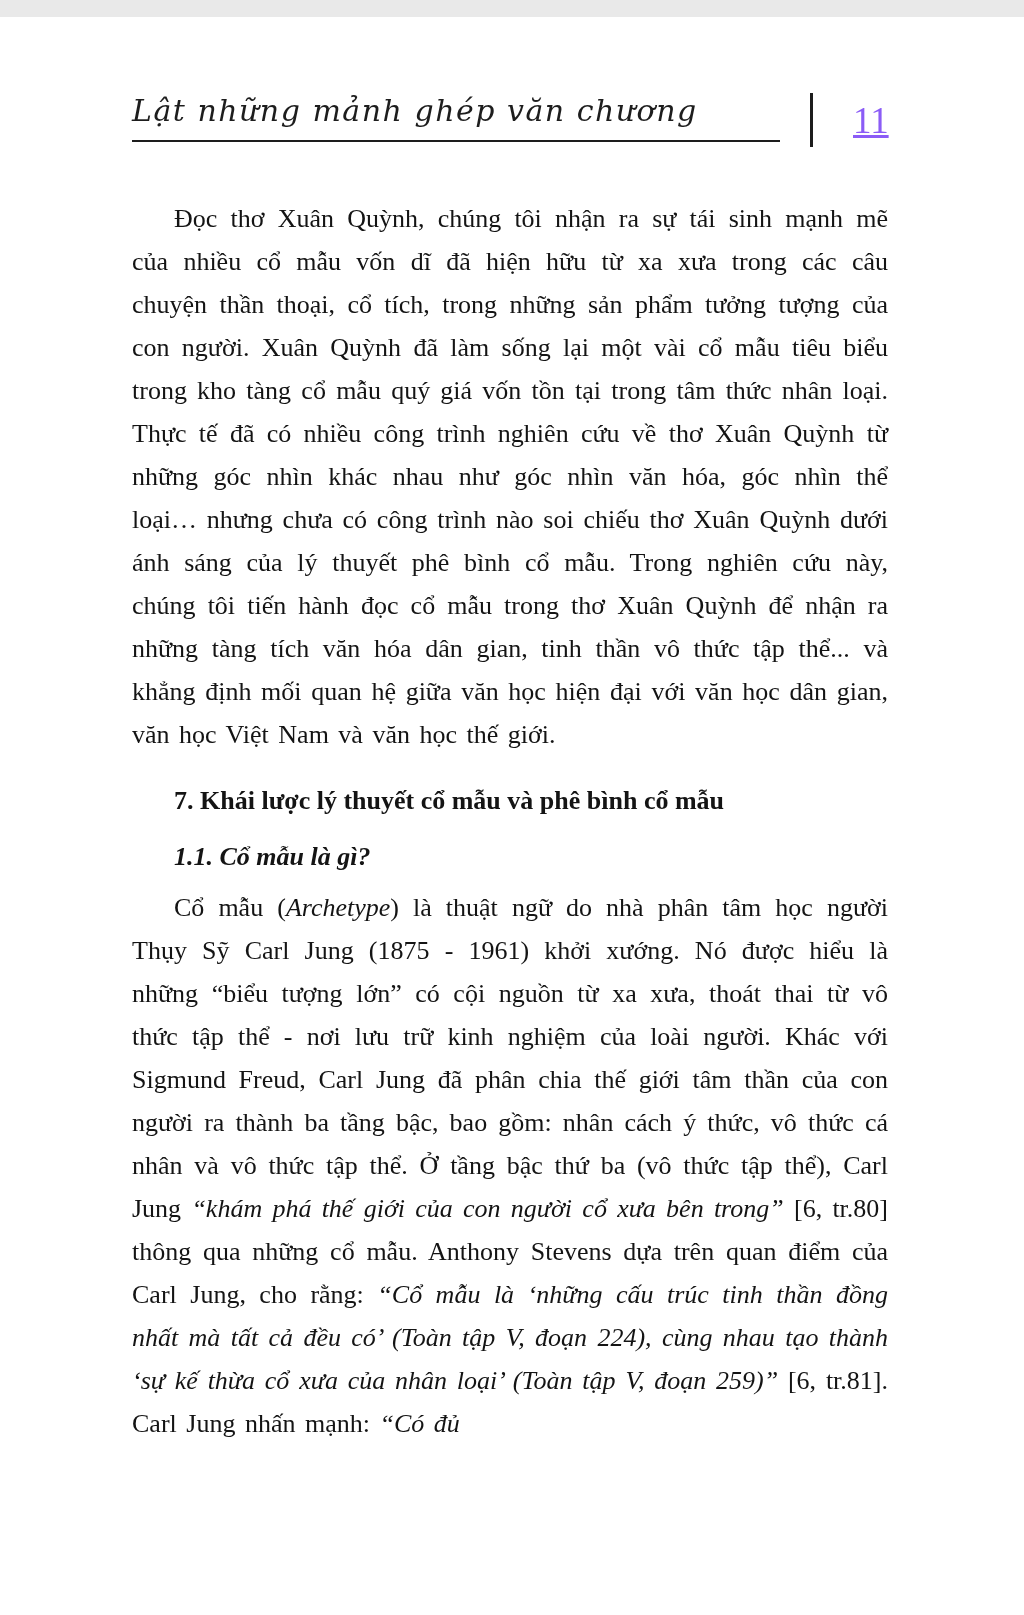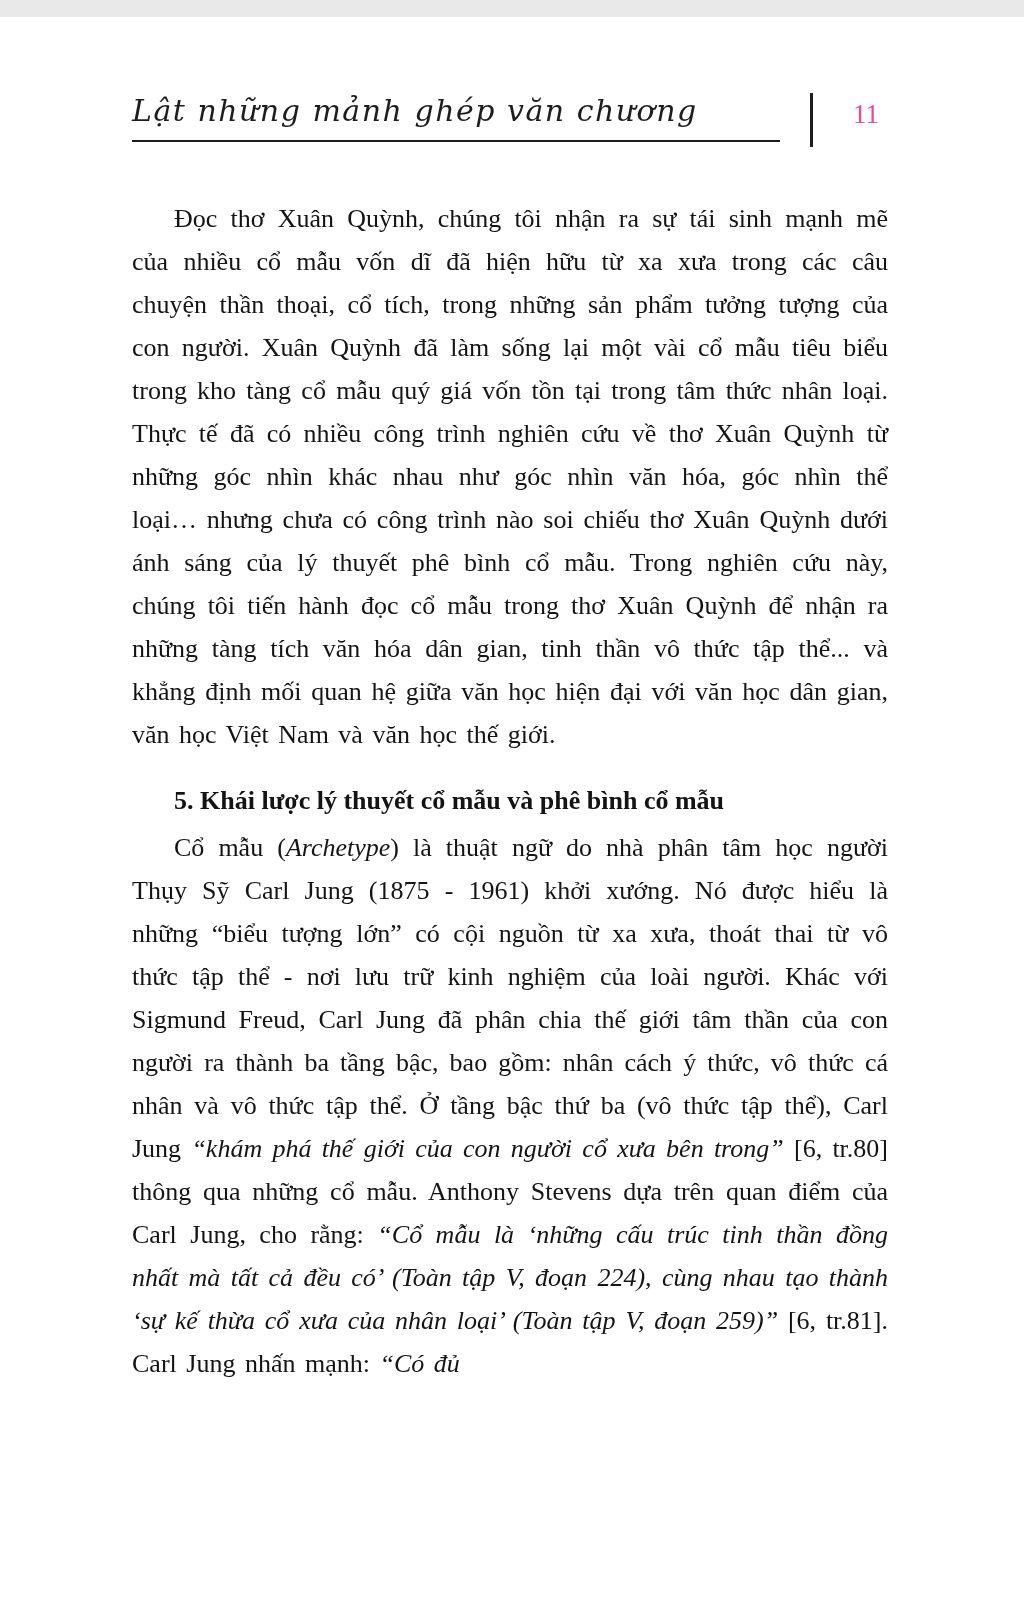--- a/index.html
+++ b/index.html
@@ -38,24 +38,25 @@
   }
   .vbar {
     display: inline-block;
     width: 3px;
     height: 54px;
     background: #1d1d1d;
     margin-left: 30px;
     flex: 0 0 auto;
   }
   .page-number {
-    font-size: 27px;
+    font-size: 37px;
     margin-left: 40px;
     margin-top: 6px;
-    color: #ec4899;
+    color: #8b5cf6;
+    text-decoration: underline;
   }
 
   
   .body-text {
     position: absolute;
     top: 180px;
     left: 132px;
     width: 756px;
   }
   .paragraph {
@@ -92,17 +93,18 @@
   <header class="page-header">
     <div class="head-left">
       <span class="header-title">Lật những mảnh ghép văn chương</span>
     </div>
     <span class="vbar"></span>
     <span class="page-number">11</span>
   </header>
 
   <main class="body-text" id="content-root">
       <p class="paragraph"><span>Đọc thơ Xuân Quỳnh, chúng tôi nhận ra sự tái sinh mạnh mẽ của nhiều cổ mẫu vốn dĩ đã hiện hữu từ xa xưa trong các câu chuyện thần thoại, cổ tích, trong những sản phẩm tưởng tượng của con người. Xuân Quỳnh đã làm sống lại một vài cổ mẫu tiêu biểu trong kho tàng cổ mẫu quý giá vốn tồn tại trong tâm thức nhân loại. Thực tế đã có nhiều công trình nghiên cứu về thơ Xuân Quỳnh từ những góc nhìn khác nhau như góc nhìn văn hóa, góc nhìn thể loại… nhưng chưa có công trình nào soi chiếu thơ Xuân Quỳnh dưới ánh sáng của lý thuyết phê bình cổ mẫu. Trong nghiên cứu này, chúng tôi tiến hành đọc cổ mẫu trong thơ Xuân Quỳnh để nhận ra những tàng tích văn hóa dân gian, tinh thần vô thức tập thể... và khẳng định mối quan hệ giữa văn học hiện đại với văn học dân gian, văn học Việt Nam và văn học thế giới.</span></p>
-      <h2 class="heading"><span class="bd">5. Khái lược lý thuyết cổ mẫu và phê bình cổ mẫu</span></h2>
+      <h2 class="heading"><span class="bd">7. Khái lược lý thuyết cổ mẫu và phê bình cổ mẫu</span></h2>
+      <h3 class="subheading"><span class="it bd">1.1.</span><span class="it"> Cổ mẫu là gì?</span></h3>
       <p class="paragraph"><span>Cổ mẫu (</span><span class="it">Archetype</span><span>) là thuật ngữ do nhà phân tâm học người Thụy Sỹ Carl Jung (1875 - 1961) khởi xướng. Nó được hiểu là những “biểu tượng lớn” có cội nguồn từ xa xưa, thoát thai từ vô thức tập thể - nơi lưu trữ kinh nghiệm của loài người. Khác với Sigmund Freud, Carl Jung đã phân chia thế giới tâm thần của con người ra thành ba tầng bậc, bao gồm: nhân cách ý thức, vô thức cá nhân và vô thức tập thể. Ở tầng bậc thứ ba (vô thức tập thể), Carl Jung </span><span class="it">“khám phá thế giới của con người cổ xưa bên trong”</span><span> [6, tr.80] thông qua những cổ mẫu. Anthony Stevens dựa trên quan điểm của Carl Jung, cho rằng: </span><span class="it">“Cổ mẫu là ‘những cấu trúc tinh thần đồng nhất mà tất cả đều có’ (Toàn tập V, đoạn 224), cùng nhau tạo thành ‘sự kế thừa cổ xưa của nhân loại’ (Toàn tập V, đoạn 259)”</span><span> [6, tr.81]. Carl Jung nhấn mạnh: </span><span class="it">“Có đủ</span></p>
     </main>
 
 </div>
 
 </body></html>

